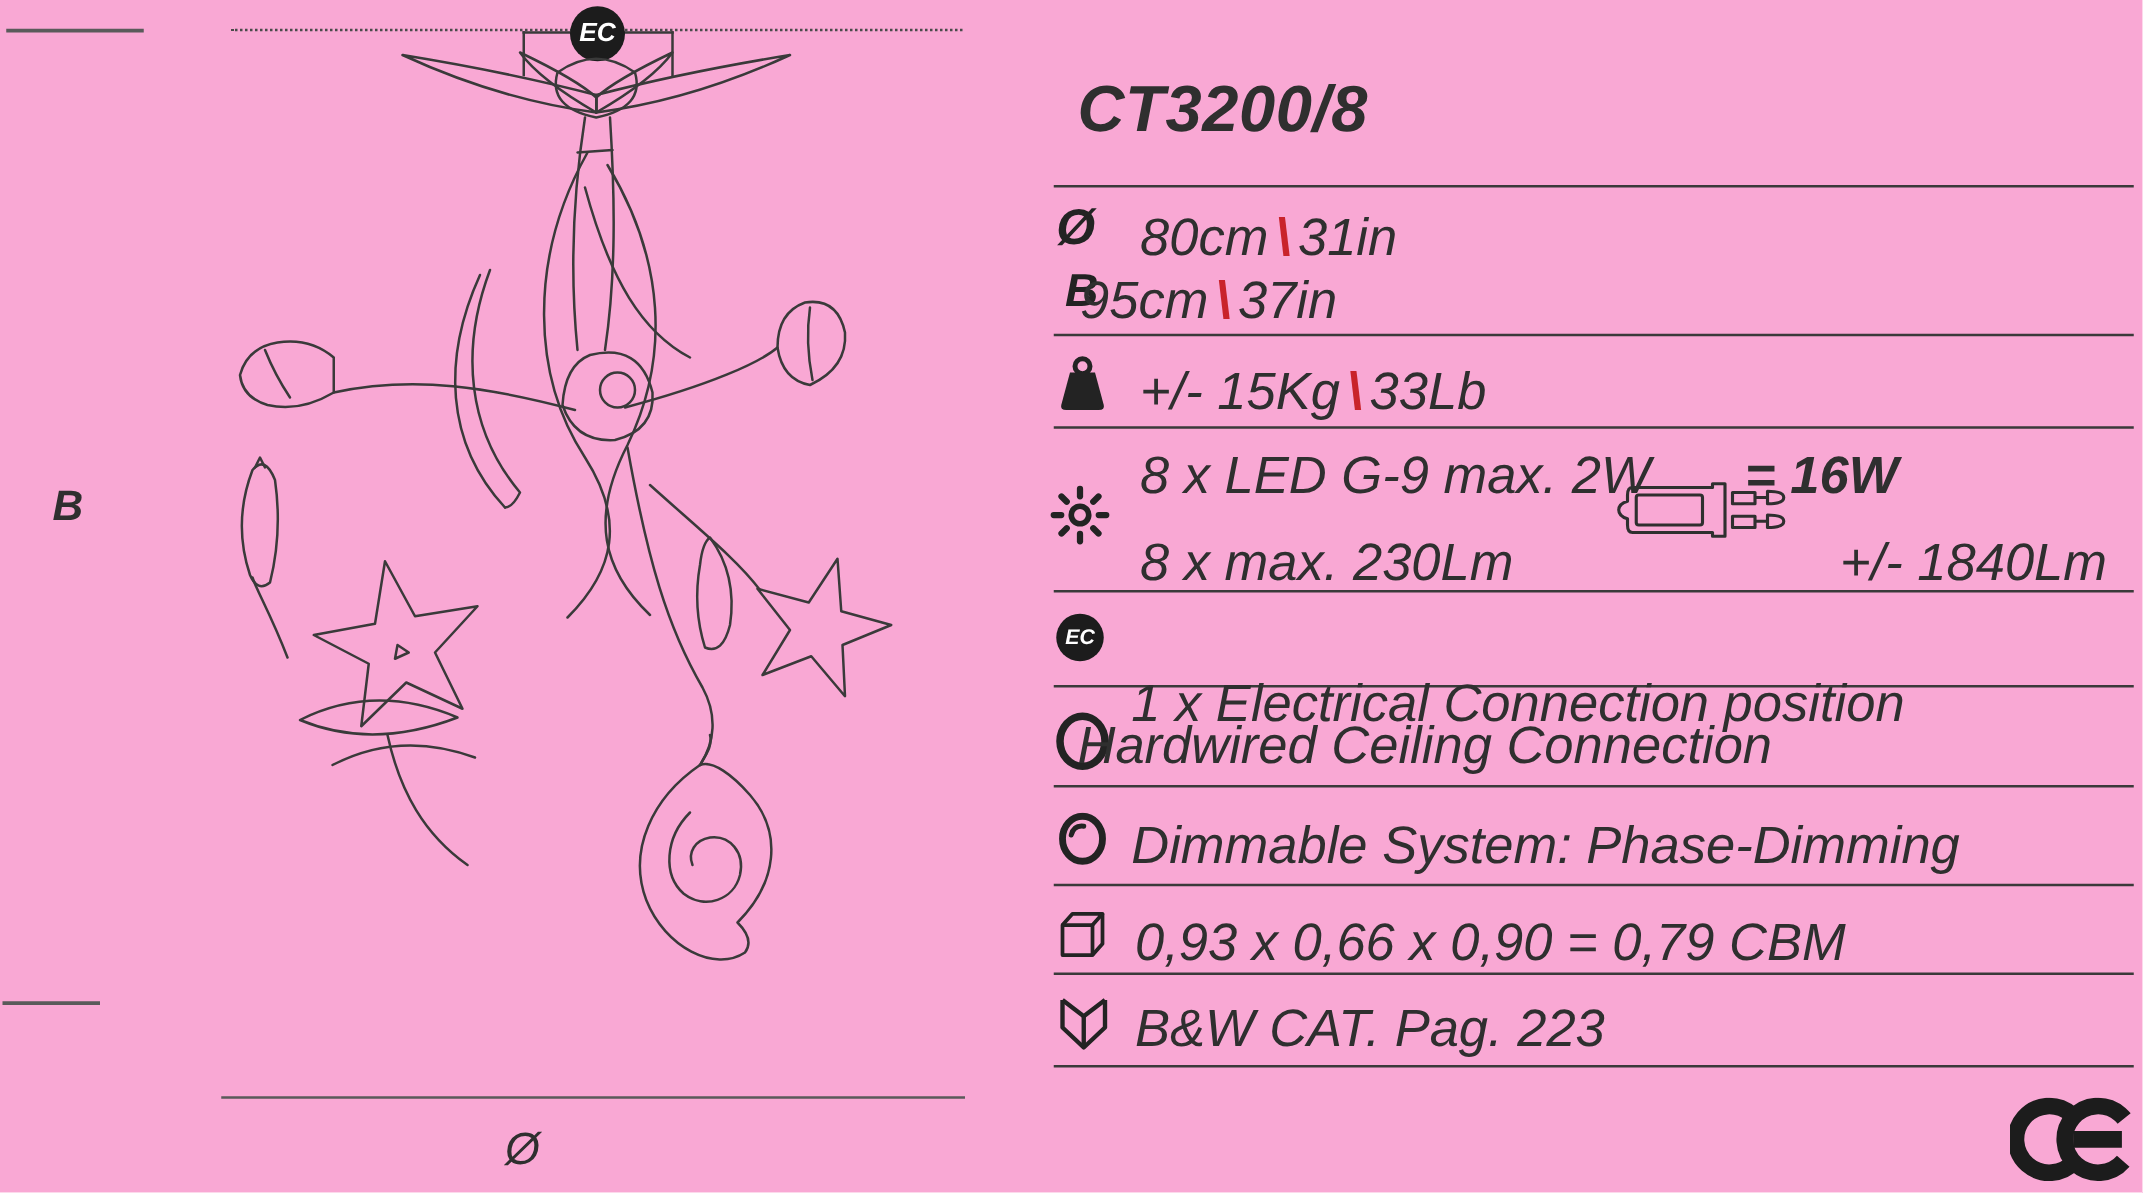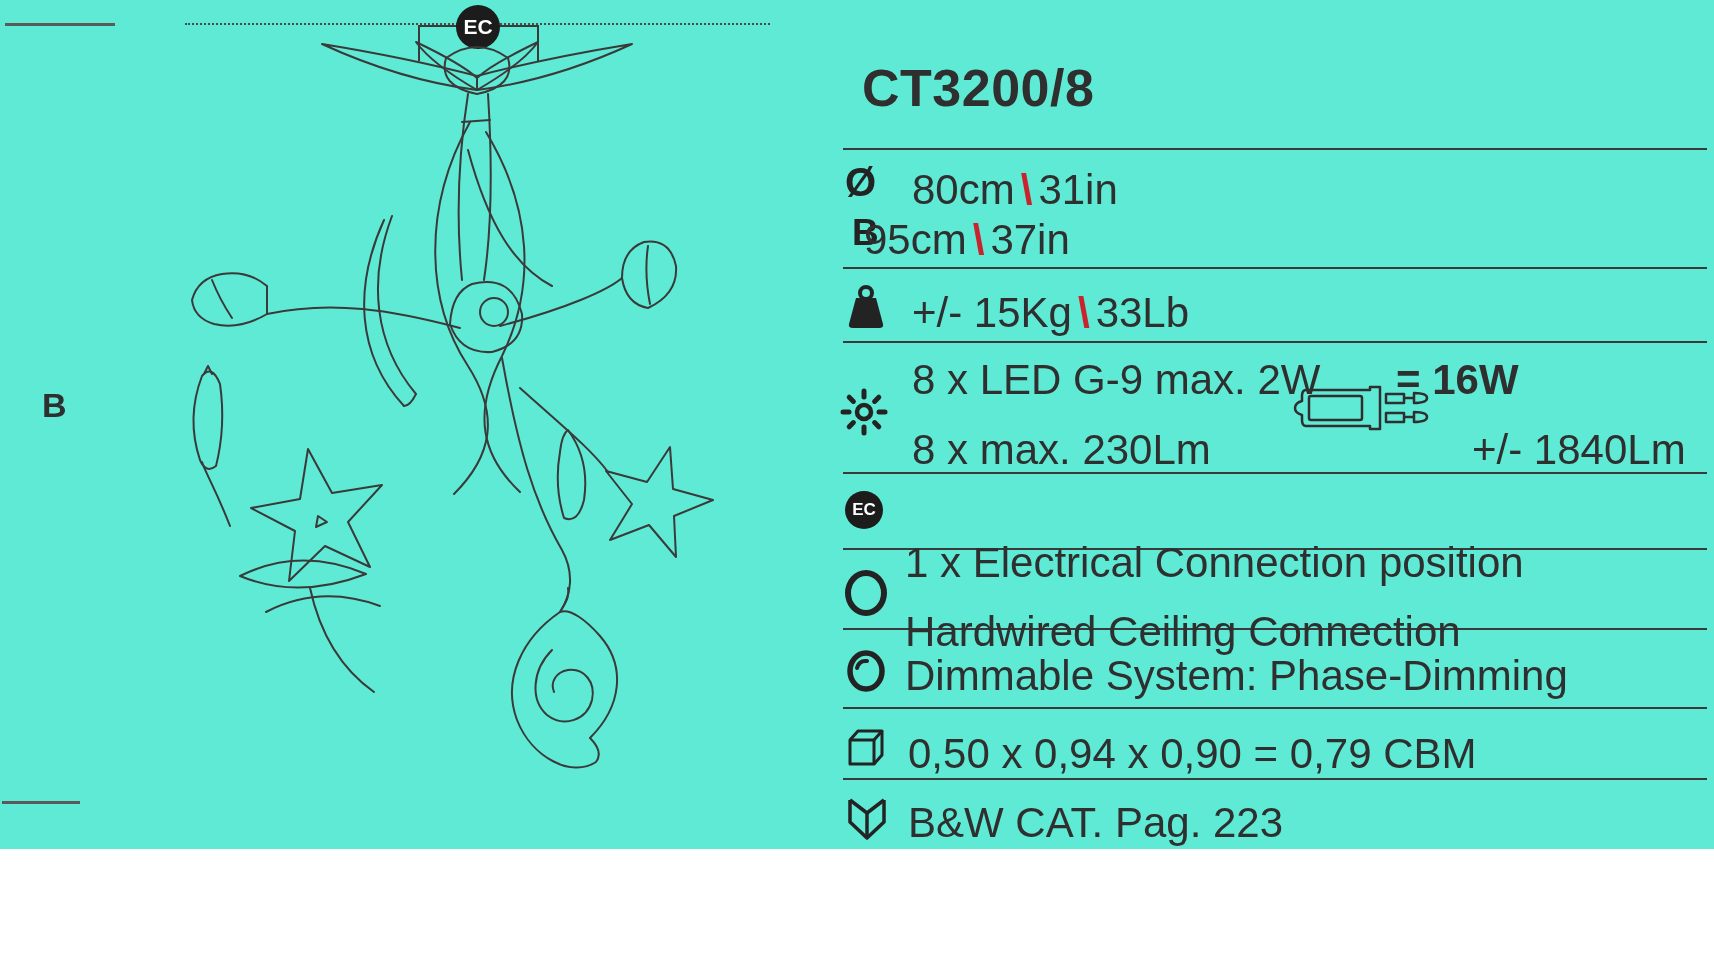--- a/index.html
+++ b/index.html
@@ -1,18 +1,18 @@
 <!DOCTYPE html>
 <html><head>
 <meta charset="utf-8">
 <style>
   html,body{margin:0;padding:0;background:#ffffff;}
   .stage{
-    position:relative;width:1714px;height:849px;background:#5eead4;overflow:hidden;
-    font-family:"Liberation Sans", sans-serif;color:#2f2f2f;
+    position:relative;width:1714px;height:954px;background:#f9a8d4;overflow:hidden;
+    font-family:"Liberation Sans", sans-serif;color:#2f2f2f;font-style:italic;
   }
   .abs{position:absolute;}
   
   .tick{position:absolute;background:#5a5a5a;height:3px;}
   .ceiling-line{position:absolute;border-top:2px dotted #4a4a4a;height:0;}
   .ec-badge-big{
     position:absolute;width:44px;height:44px;border-radius:50%;background:#1c1c1c;
     color:#ffffff;font-size:21px;font-weight:700;display:flex;align-items:center;justify-content:center;
   }
   .canopy-bracket{position:absolute;border-left:2px solid #3a3a3a;border-right:2px solid #3a3a3a;border-top:2px solid #3a3a3a;}
@@ -168,36 +168,36 @@
 
   <div class="row-text bold" style="left:1396px;top:356px;">= 16W</div>
   <div class="row-text" style="left:1472px;top:426px;">+/- 1840Lm</div>
 
   <div class="ec-badge-small" style="left:845px;top:491px;">
     <span>EC</span>
   </div>
   <div class="row-text" style="left:905px;top:492px;margin-top:47px;">1 x Electrical Connection position</div>
 
   <div class="ring-icon" style="left:845px;top:570px;"></div>
-  <div class="row-text" style="left:905px;top:572px;margin-top:36px;">Hardwired Ceiling Connection</div>
+  <div class="row-text" style="left:862px;top:572px;">Hardwired Ceiling Connection</div>
 
   <svg class="abs" style="left:845px;top:650px;" width="42" height="42" viewBox="0 0 42 42">
     <ellipse cx="21" cy="21" rx="16" ry="18" fill="none" stroke="#232323" stroke-width="5.5"></ellipse>
     <path d="M12,18 Q14,10 22,11" fill="none" stroke="#232323" stroke-width="4" stroke-linecap="round"></path>
   </svg>
   <div class="row-text" style="left:905px;top:652px;">Dimmable System: Phase-Dimming</div>
 
   <svg class="abs" style="left:846px;top:728px;" width="40" height="40" viewBox="0 0 40 40">
     <g fill="none" stroke="#232323" stroke-width="3" stroke-linejoin="round">
       <rect x="4" y="12" width="24" height="24"></rect>
       <path d="M4,12 L12,3 L36,3 L28,12"></path>
       <path d="M36,3 L36,27 L28,36"></path>
     </g>
   </svg>
-  <div class="row-text" style="left:908px;top:730px;">0,50 x 0,94 x 0,90 = 0,79 CBM</div>
+  <div class="row-text" style="left:908px;top:730px;">0,93 x 0,66 x 0,90 = 0,79 CBM</div>
 
   <svg class="abs" style="left:846px;top:796px;" width="42" height="46" viewBox="0 0 42 46">
     <g fill="none" stroke="#232323" stroke-width="3.5" stroke-linejoin="round">
       <path d="M4,4 L21,17 L38,4"></path>
       <path d="M4,4 L4,26 L21,42 L38,26 L38,4"></path>
       <path d="M21,17 L21,42"></path>
     </g>
   </svg>
   <div class="row-text" style="left:908px;top:799px;">B&amp;W CAT. Pag. 223</div>
 

